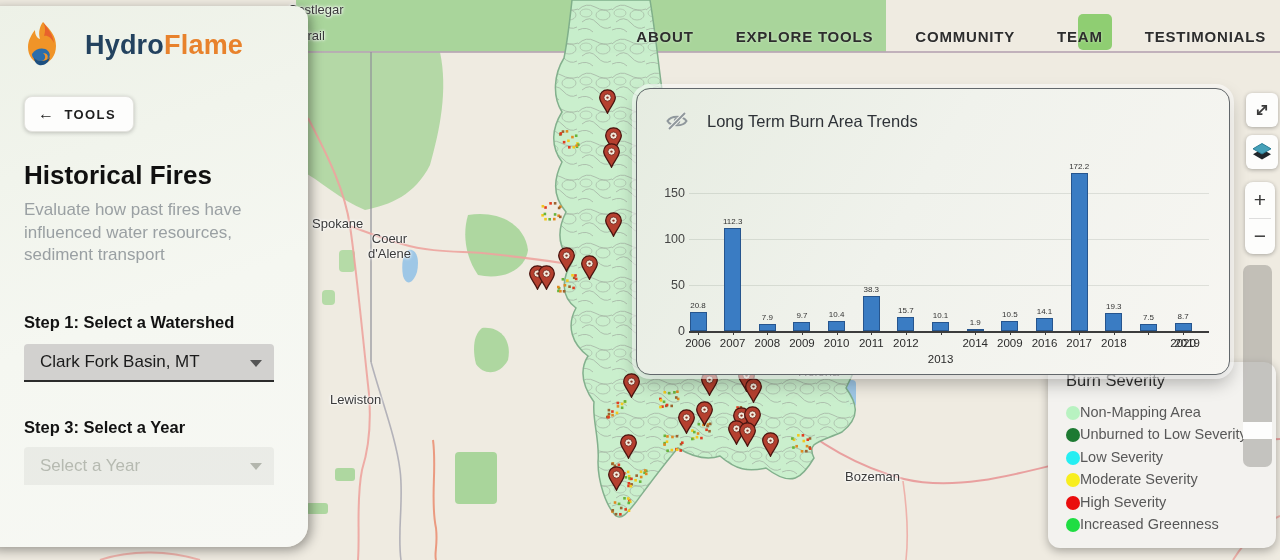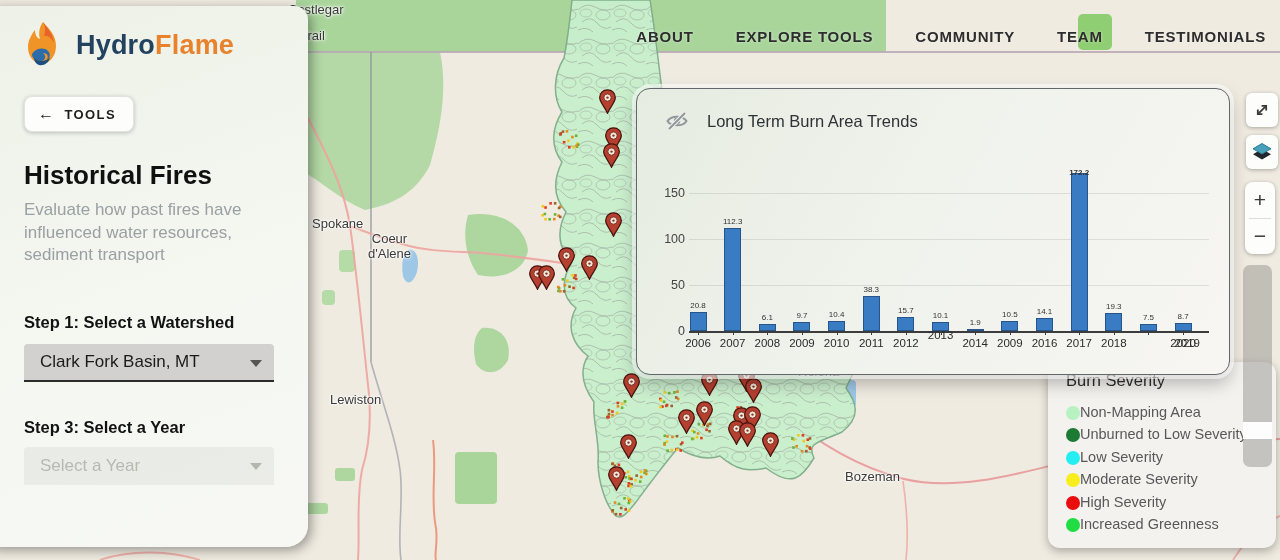--- a/index.html
+++ b/index.html
@@ -16,21 +16,21 @@
 
   
   .topnav { position:absolute; top:28px; right:14px; display:flex; gap:42px; z-index:5; }
   .topnav .nav-item { font-size:15px; font-weight:700; letter-spacing:.8px; color:#2d2d2d;
     cursor:pointer; text-shadow:0 0 3px rgba(255,255,255,.5); }
 
   
   .sidebar { position:absolute; left:-10px; top:6px; width:318px; height:541px; z-index:10;
     background:linear-gradient(160deg,#edf1e7 0%,#f5f7f1 55%,#f7f8f4 100%);
     border-radius:0 14px 22px 0; box-shadow:3px 3px 12px rgba(0,0,0,.38); padding-left:10px; }
-  .brand { display:flex; align-items:center; gap:10px; margin:14px 0 0 20px; }
+  .brand { display:flex; align-items:center; gap:19px; margin:14px 0 0 20px; }
   .brand-text { font-size:27px; font-weight:700; letter-spacing:.2px; }
   .brand-hydro { color:#23425f; } .brand-flame { color:#e8822c; }
   .tools-btn { display:inline-flex; align-items:center; gap:9px; margin:26px 0 0 24px;
     background:#fdfdfc; border:1px solid #e3e3de; border-radius:8px; padding:8px 17px 8px 13px;
     font-size:13px; font-weight:700; letter-spacing:1.4px; color:#1e1e1e; cursor:pointer;
     box-shadow:0 1px 4px rgba(0,0,0,.22); }
   .tools-btn .arrow { font-size:16px; font-weight:400; }
   .panel-title { margin:28px 0 4px 24px; font-size:26px; font-weight:700; color:#101010; }
   .panel-desc { margin:8px 0 0 24px; width:240px; font-size:17px; line-height:1.33; color:#9aa0a3; }
   .step-label { margin:0 0 0 24px; font-size:16.5px; font-weight:700; color:#121212; }
@@ -529,57 +529,57 @@
         <div class="gridline" style="left: 52px; top: 104px; width: 520px;"></div>
         <div class="bar" style="left: 52.5px; top: 223px; height: 19px; background: rgb(58, 124, 195);"></div>
         <div class="bar-val" style="left: 39px; top: 212px;">20.8</div>
         <div class="xtick" style="left: 39px; top: 248px;">2006</div>
         <div class="tickmark" style="left: 61px; top: 243px;"></div>
         <div class="bar" style="left: 87.15px; top: 139px; height: 103px; background: rgb(58, 124, 195);"></div>
         <div class="bar-val" style="left: 73.65px; top: 128px;">112.3</div>
         <div class="xtick" style="left: 73.65px; top: 248px;">2007</div>
         <div class="tickmark" style="left: 95.65px; top: 243px;"></div>
         <div class="bar" style="left: 121.8px; top: 235px; height: 7px; background: rgb(58, 124, 195);"></div>
-        <div class="bar-val" style="left: 108.3px; top: 224px;">6.1</div>
+        <div class="bar-val" style="left: 108.3px; top: 224px;">7.9</div>
         <div class="xtick" style="left: 108.3px; top: 248px;">2008</div>
         <div class="tickmark" style="left: 130.3px; top: 243px;"></div>
         <div class="bar" style="left: 156.45px; top: 233px; height: 9px; background: rgb(58, 124, 195);"></div>
         <div class="bar-val" style="left: 142.95px; top: 222px;">9.7</div>
         <div class="xtick" style="left: 142.95px; top: 248px;">2009</div>
         <div class="tickmark" style="left: 164.95px; top: 243px;"></div>
         <div class="bar" style="left: 191.1px; top: 232px; height: 10px; background: rgb(58, 124, 195);"></div>
         <div class="bar-val" style="left: 177.6px; top: 221px;">10.4</div>
         <div class="xtick" style="left: 177.6px; top: 248px;">2010</div>
         <div class="tickmark" style="left: 199.6px; top: 243px;"></div>
         <div class="bar" style="left: 225.75px; top: 207px; height: 35px; background: rgb(58, 124, 195);"></div>
         <div class="bar-val" style="left: 212.25px; top: 196px;">38.3</div>
         <div class="xtick" style="left: 212.25px; top: 248px;">2011</div>
         <div class="tickmark" style="left: 234.25px; top: 243px;"></div>
         <div class="bar" style="left: 260.4px; top: 228px; height: 14px; background: rgb(58, 124, 195);"></div>
         <div class="bar-val" style="left: 246.9px; top: 217px;">15.7</div>
         <div class="xtick" style="left: 246.9px; top: 248px;">2012</div>
         <div class="tickmark" style="left: 268.9px; top: 243px;"></div>
         <div class="bar" style="left: 295.05px; top: 233px; height: 9px; background: rgb(58, 124, 195);"></div>
         <div class="bar-val" style="left: 281.55px; top: 222px;">10.1</div>
-        <div class="xtick" style="left: 281.55px; top: 240px;">2013</div>
+        <div class="xtick" style="left: 281.55px; top: 264px;">2013</div>
         <div class="tickmark" style="left: 303.55px; top: 243px;"></div>
         <div class="bar" style="left: 329.7px; top: 240px; height: 2px; background: rgb(58, 124, 195);"></div>
         <div class="bar-val" style="left: 316.2px; top: 229px;">1.9</div>
         <div class="xtick" style="left: 316.2px; top: 248px;">2014</div>
         <div class="tickmark" style="left: 338.2px; top: 243px;"></div>
         <div class="bar" style="left: 364.35px; top: 232px; height: 10px; background: rgb(58, 124, 195);"></div>
         <div class="bar-val" style="left: 350.85px; top: 221px;">10.5</div>
         <div class="xtick" style="left: 350.85px; top: 248px;">2009</div>
         <div class="tickmark" style="left: 372.85px; top: 243px;"></div>
         <div class="bar" style="left: 399px; top: 229px; height: 13px; background: rgb(58, 124, 195);"></div>
         <div class="bar-val" style="left: 385.5px; top: 218px;">14.1</div>
         <div class="xtick" style="left: 385.5px; top: 248px;">2016</div>
         <div class="tickmark" style="left: 407.5px; top: 243px;"></div>
         <div class="bar" style="left: 433.65px; top: 84px; height: 158px; background: rgb(58, 124, 195);"></div>
-        <div class="bar-val" style="left: 420.15px; top: 79px; font-weight: bold;">172.2</div>
+        <div class="bar-val" style="left: 420.15px; top: 73px;">172.2</div>
         <div class="xtick" style="left: 420.15px; top: 248px;">2017</div>
         <div class="tickmark" style="left: 442.15px; top: 243px;"></div>
         <div class="bar" style="left: 468.3px; top: 224px; height: 18px; background: rgb(58, 124, 195);"></div>
         <div class="bar-val" style="left: 454.8px; top: 213px;">19.3</div>
         <div class="xtick" style="left: 454.8px; top: 248px;">2018</div>
         <div class="tickmark" style="left: 476.8px; top: 243px;"></div>
         <div class="bar" style="left: 502.95px; top: 235px; height: 7px; background: rgb(58, 124, 195);"></div>
         <div class="bar-val" style="left: 489.45px; top: 224px;">7.5</div>
         <div class="xtick" style="left: 489.45px; top: 248px; padding-left: 48px;">2019</div>
         <div class="tickmark" style="left: 511.45px; top: 243px;"></div>

